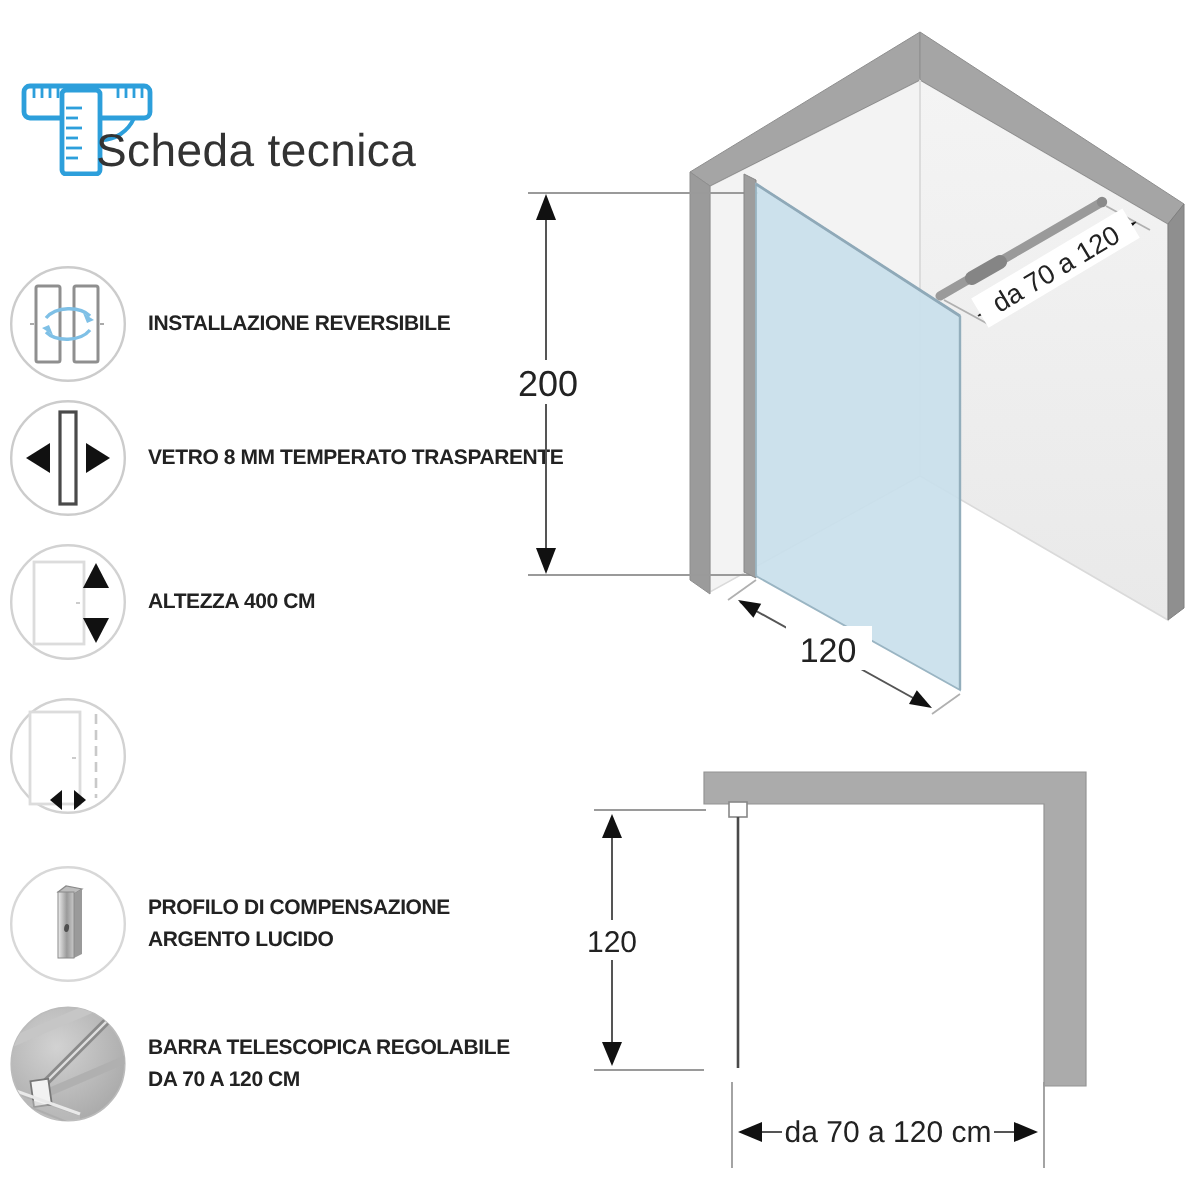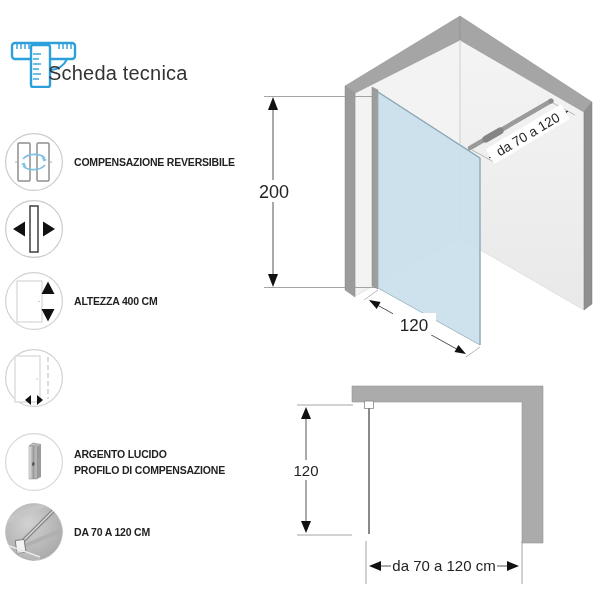--- a/index.html
+++ b/index.html
@@ -4,21 +4,21 @@
 <style>
   html,body{margin:0;padding:0;}
   body{
     width:600px;height:600px;position:relative;background:#ffffff;
     font-family:"Liberation Sans", sans-serif;color:#2b2b2b;overflow:hidden;
   }
   
   .header{position:absolute;left:0;top:0;width:260px;height:100px;}
   .header .ruler{position:absolute;left:10px;top:36px;}
   .page-title{
-    position:absolute;left:48px;top:62px;font-size:20px;color:#333;
+    position:absolute;left:48px;top:62px;font-size:23px;color:#333;
     letter-spacing:.2px;
   }
   
   .feature{position:absolute;left:4px;display:flex;align-items:center;}
   .feature .badge{width:60px;height:60px;flex:0 0 60px;}
   .feature .labels{margin-left:10px;}
   .feature .labels span{
     display:block;font-size:10.5px;font-weight:bold;letter-spacing:-0.2px;
     color:#222;line-height:16px;white-space:pre;
   }
@@ -62,31 +62,34 @@
     <rect x="14" y="11" width="12" height="38" rx="1" fill="#fff" stroke="#8f8f8f" stroke-width="1.5"></rect>
     <rect x="33" y="11" width="12" height="38" rx="1" fill="#fff" stroke="#8f8f8f" stroke-width="1.5"></rect>
     <line x1="11" y1="30" x2="13" y2="30" stroke="#aaa" stroke-width="1"></line>
     <line x1="46" y1="30" x2="48" y2="30" stroke="#aaa" stroke-width="1"></line>
     <path d="M19,27 C24,21 36,21 41,26" fill="none" stroke="#7fc0e6" stroke-width="1.7"></path>
     <polygon points="43,28 37.5,24.5 39.5,29.5" fill="#7fc0e6"></polygon>
     <path d="M41,33 C36,39 24,39 19,34" fill="none" stroke="#7fc0e6" stroke-width="1.7"></path>
     <polygon points="17,32 22.5,35.5 20.5,30.5" fill="#7fc0e6"></polygon>
   </svg>
   <div class="labels">
-    <span>COMPENSAZIONE REVERSIBILE</span>
+    <span>INSTALLAZIONE REVERSIBILE</span>
   </div>
 </div>
 
 <div class="feature" style="top:199px">
   <svg class="badge" viewBox="0 0 60 60">
     <circle cx="30" cy="30" r="28.4" fill="#fff" stroke="#cccccc" stroke-width="1.2"></circle>
     <rect x="26" y="7" width="8" height="46" fill="#fff" stroke="#4a4a4a" stroke-width="1.6"></rect>
     <polygon points="9,30 21,22.5 21,37.5" fill="#111"></polygon>
     <polygon points="51,30 39,22.5 39,37.5" fill="#111"></polygon>
   </svg>
+  <div class="labels">
+    <span>VETRO 8 MM TEMPERATO TRASPARENTE</span>
+  </div>
 </div>
 
 <div class="feature" style="top:271px">
   <svg class="badge" viewBox="0 0 60 60">
     <circle cx="30" cy="30" r="28.4" fill="#fff" stroke="#d2d2d2" stroke-width="1.2"></circle>
     <rect x="13" y="10" width="25" height="41" fill="#fff" stroke="#dcdcdc" stroke-width="1.4"></rect>
     <line x1="34" y1="30.5" x2="36" y2="30.5" stroke="#ccc" stroke-width="1"></line>
     <polygon points="44,10.5 37.5,23 50.5,23" fill="#111"></polygon>
     <polygon points="44,50.5 37.5,38 50.5,38" fill="#111"></polygon>
   </svg>
@@ -115,22 +118,22 @@
         <stop offset="1" stop-color="#c9c9c9"></stop>
       </linearGradient>
     </defs>
     <circle cx="30" cy="30" r="28.4" fill="#fff" stroke="#d8d8d8" stroke-width="1.2"></circle>
     <polygon points="25,14 29,11 37,12.5 33,15" fill="#bdbdbd" stroke="#8a8a8a" stroke-width="0.6"></polygon>
     <polygon points="33,15 37,12.5 37,45 33,47" fill="#9a9a9a"></polygon>
     <rect x="25" y="14" width="8" height="33" fill="url(#gProf)" stroke="#8a8a8a" stroke-width="0.5"></rect>
     <ellipse cx="29.3" cy="32" rx="1.2" ry="2" fill="#4f4f4f" transform="rotate(10 29.3 32)"></ellipse>
   </svg>
   <div class="labels">
+    <span>PROFILO DI COMPENSAZIONE</span>
     <span>ARGENTO LUCIDO</span>
-    <span>PROFILO DI COMPENSAZIONE</span>
   </div>
 </div>
 
 <div class="feature" style="top:502px">
   <svg class="badge" viewBox="0 0 60 60">
     <defs>
       <radialGradient id="gBar" cx="0.4" cy="0.35" r="0.9">
         <stop offset="0" stop-color="#d2d2d2"></stop>
           <stop offset="1" stop-color="#9e9e9e"></stop>
       </radialGradient>
@@ -144,20 +147,21 @@
       <line x1="-5" y1="55" x2="65" y2="25" stroke="#b0b0b0" stroke-width="4"></line>
       <line x1="52" y1="6" x2="17" y2="41" stroke="#8a8a8a" stroke-width="4"></line>
       <line x1="53" y1="5" x2="18" y2="40" stroke="#dedede" stroke-width="1.2"></line>
       <rect x="12" y="38" width="9" height="13" fill="#f2f2f2" stroke="#777" stroke-width="0.9" transform="rotate(-8 16 44)"></rect>
       <line x1="0" y1="42" x2="36" y2="55" stroke="#e9e9e9" stroke-width="1.6"></line>
       <line x1="0" y1="47" x2="32" y2="60" stroke="#9c9c9c" stroke-width="1"></line>
       <polygon points="0,44 36,56 36,62 0,62" fill="#c6c6c6" opacity="0.45"></polygon>
     </g>
   </svg>
   <div class="labels">
+    <span>BARRA TELESCOPICA REGOLABILE</span>
     <span>DA 70 A 120 CM</span>
   </div>
 </div>
 
 <svg class="diagram" width="600" height="600" viewBox="0 0 600 600">
   <defs>
     <linearGradient id="gFaceR" x1="0" y1="0" x2="0" y2="1">
       <stop offset="0" stop-color="#f4f4f4"></stop>
         <stop offset="1" stop-color="#e9e9e9"></stop>
     </linearGradient>

